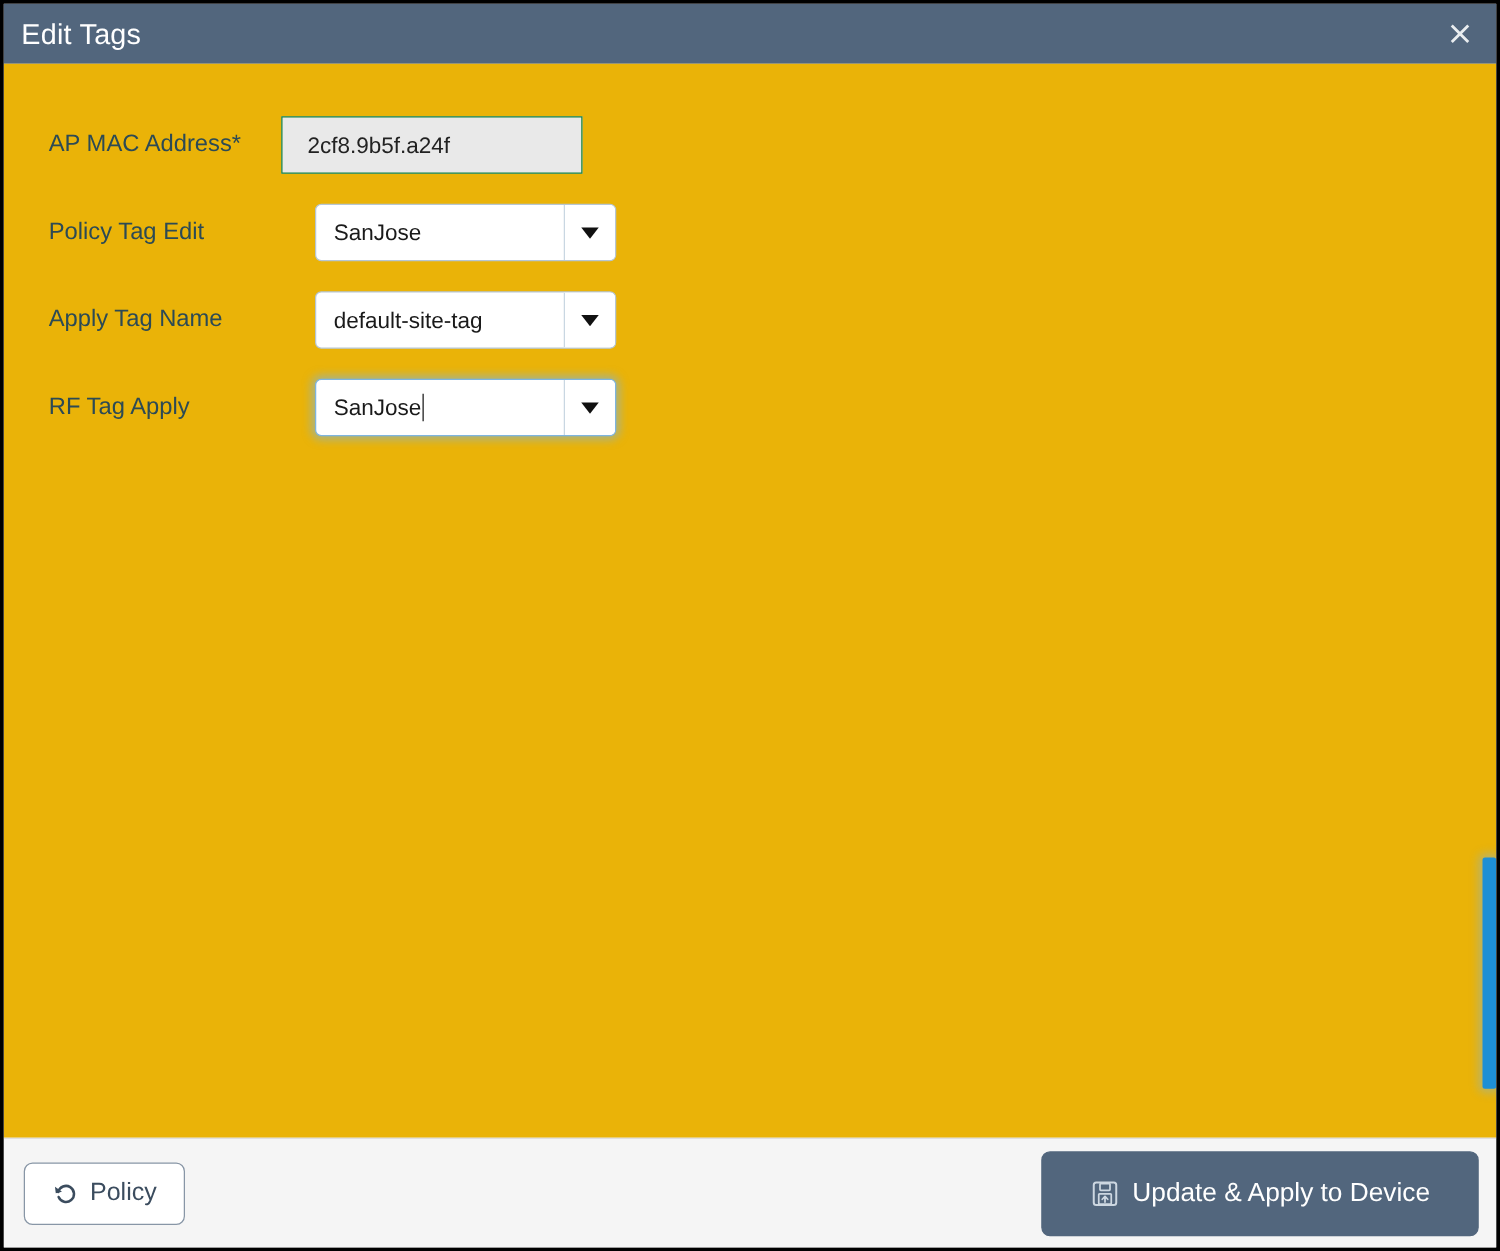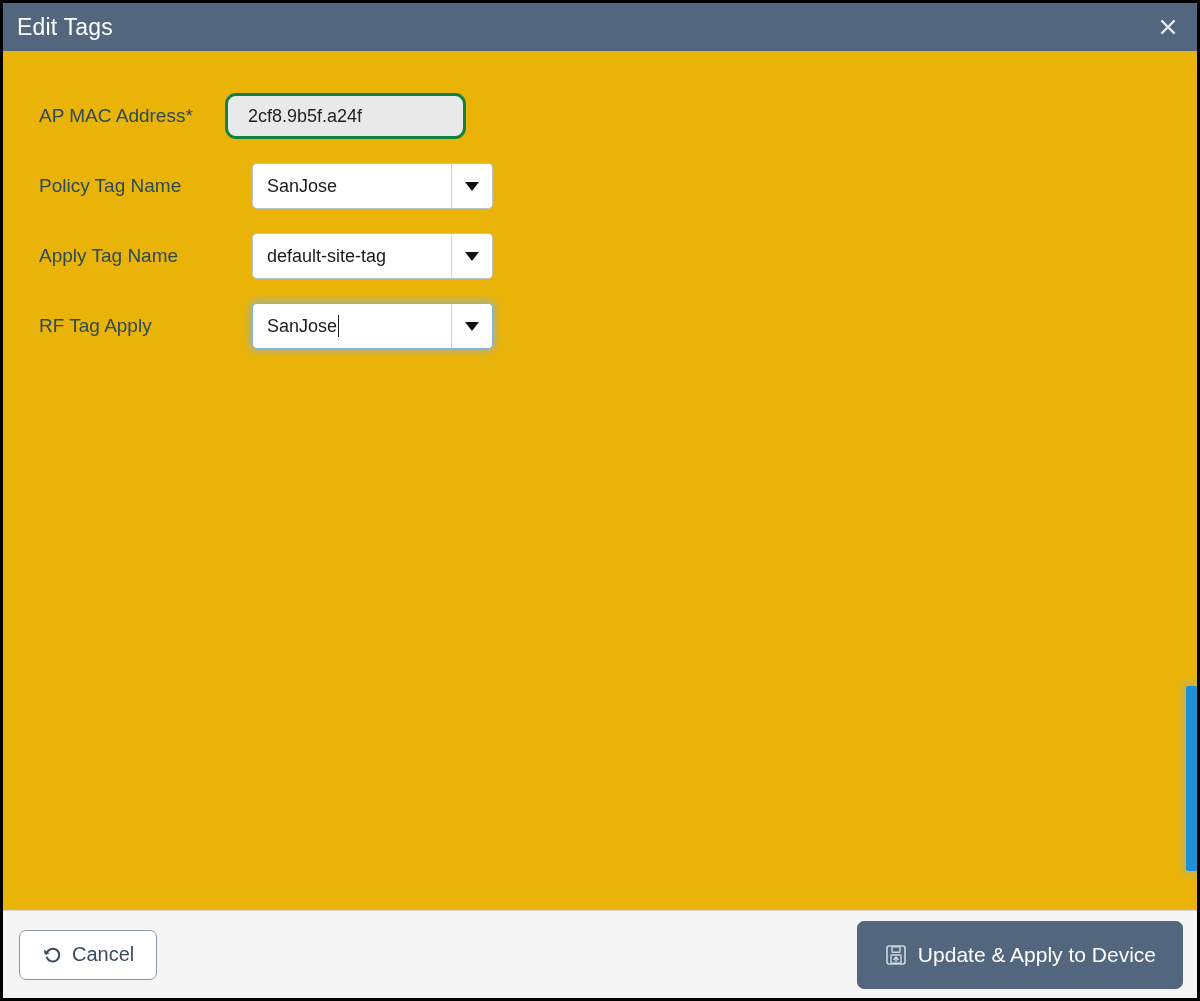--- a/index.html
+++ b/index.html
@@ -90,22 +90,22 @@
     width: 241px;
     flex: 0 0 241px;
   }
 
   
   .text-input {
     box-sizing: border-box;
     width: 241px;
     height: 46px;
     background: #e9e9e9;
-    border: 3px solid #15803d;
-    border-radius: 11px;
+    border: 1px solid #15803d;
+    border-radius: 0;
     font-family: "Liberation Sans", sans-serif;
     font-size: 18px;
     color: #222222;
     padding: 0 12px 0 20px;
     outline: none;
   }
 
   
   .combo {
     position: relative;
@@ -202,21 +202,21 @@
     height: 50px;
     padding: 0 22px;
     background: #ffffff;
     border: 1px solid #8896a6;
     border-radius: 7px;
     color: #3b4c5e;
     font-size: 20px;
   }
   .btn-primary {
     height: 68px;
-    padding: 0 26px;
+    padding: 0 38px;
     background: #52667d;
     border: 1px solid #52667d;
     border-radius: 7px;
     color: #ffffff;
     font-size: 21px;
   }
   .btn .icon { display: flex; align-items: center; }
   .btn .icon svg { display: block; }
 </style>
 </head>
@@ -236,21 +236,21 @@
   <div class="dialog-body">
 
     <div class="form-row">
       <div class="form-label">AP MAC Address*</div>
       <div class="field-wrap">
         <input class="text-input" type="text" readonly="" disabled="" value="2cf8.9b5f.a24f" style="">
       </div>
     </div>
 
     <div class="form-row">
-      <div class="form-label">Policy Tag Name</div>
+      <div class="form-label">Policy Tag Edit</div>
       <div class="field-wrap">
         <div class="combo">
           <span class="combo-value">SanJose</span>
           <span class="caret-cell">
             <span class="caret"></span>
           </span>
         </div>
       </div>
     </div>
 
@@ -285,21 +285,21 @@
   </div>
 
   <div class="dialog-footer">
     <button class="btn btn-secondary">
       <span class="icon">
         <svg width="20" height="20" viewBox="0 0 20 20" aria-hidden="true">
           <path d="M4.6 8.6 A6.4 6.4 0 1 1 4.9 12.6" fill="none" stroke="#3b4c5e" stroke-width="2" stroke-linecap="round"></path>
           <path d="M2.0 4.4 L2.6 9.5 L7.6 8.4 Z" fill="#3b4c5e"></path>
         </svg>
       </span>
-      <span>Cancel</span>
+      <span>Policy</span>
     </button>
 
     <button class="btn btn-primary">
       <span class="icon">
         <svg width="24" height="24" viewBox="0 0 24 24" aria-hidden="true">
           <rect x="3" y="3" width="18" height="18" rx="2" ry="2" fill="none" stroke="#cdd7e1" stroke-width="1.6"></rect>
           <rect x="8" y="3.8" width="8" height="5.4" rx="0.6" fill="none" stroke="#cdd7e1" stroke-width="1.4"></rect>
           <rect x="7" y="12" width="10" height="8.2" rx="0.6" fill="none" stroke="#cdd7e1" stroke-width="1.4"></rect>
           <path d="M12 18.6 L12 14.4 M9.8 16.4 L12 14.1 L14.2 16.4" fill="none" stroke="#cdd7e1" stroke-width="1.4" stroke-linecap="round" stroke-linejoin="round"></path>
         </svg>

